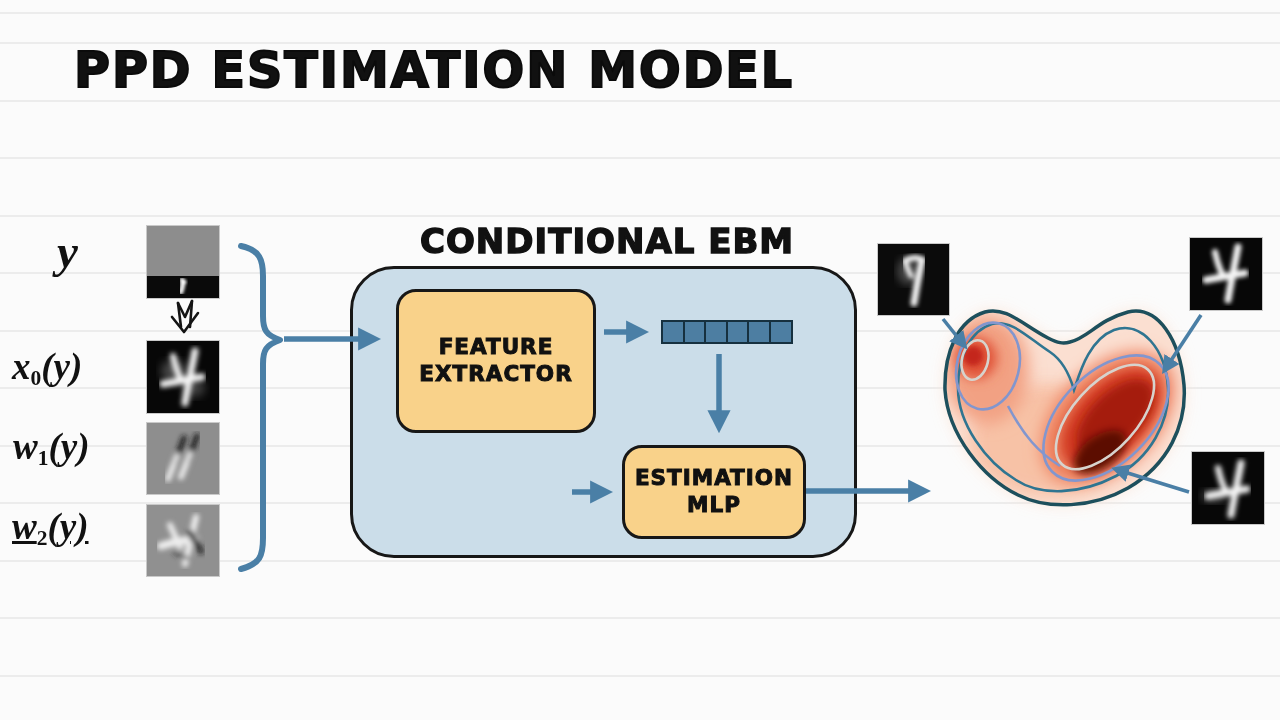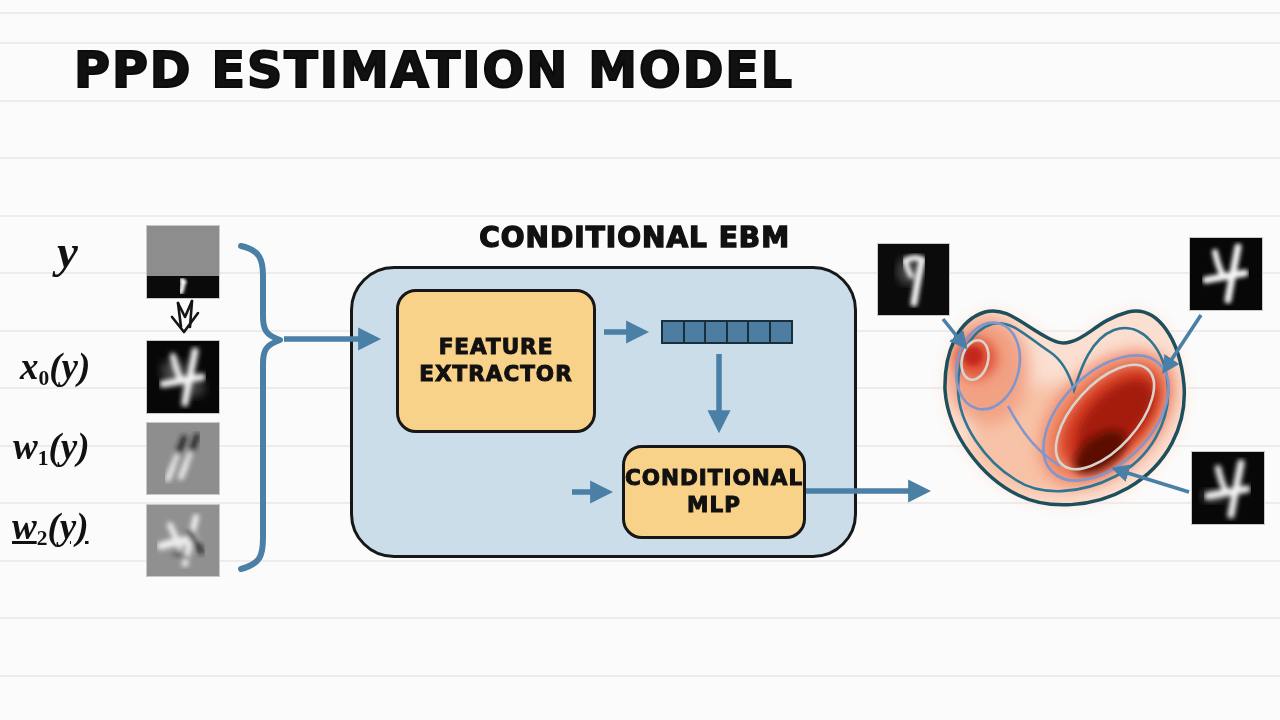--- a/index.html
+++ b/index.html
@@ -9,21 +9,21 @@
     background-image:repeating-linear-gradient(180deg,var(--rule-line,#ececec) 0px,var(--rule-line,#ececec) 2px,transparent 2px,transparent 57.5px);
     background-position:0 42px;
     font-family:"DejaVu Sans",sans-serif;
   }
   .abs{position:absolute;}
   .marker{font-family:"DejaVu Sans",sans-serif;font-weight:bold;color:#111;
           -webkit-text-stroke:1.1px #111;letter-spacing:1px;white-space:nowrap;}
   .math{font-family:"Liberation Serif",serif;font-weight:bold;font-style:italic;color:#111;white-space:nowrap;}
   .math sub{font-style:normal;font-size:0.58em;vertical-align:-0.28em;font-weight:bold;}
   .title{font-size:49px;top:42px;left:74px;-webkit-text-stroke:2px #0b0b0b;letter-spacing:2px;}
-  .ebm-title{font-size:28px;text-align:right;-webkit-text-stroke:1.4px #111;}
+  .ebm-title{font-size:34px;text-align:left;-webkit-text-stroke:1.4px #111;}
   .panel{
     background:var(--panel-fill,#cbdde9);
     border:3.5px solid var(--outline,#171717);
     border-radius:44px;z-index:5;
   }
   .obox{
     background:var(--box-fill,#f9d28a);
     border:3px solid var(--outline,#171717);
     border-radius:20px;z-index:8;
     display:flex;flex-direction:column;align-items:center;justify-content:center;
@@ -39,21 +39,21 @@
   .plabel{text-align:center;}
 </style>
 </head>
 <body>
 
 <div id="slide">
 
   <div class="abs marker title">PPD ESTIMATION MODEL</div>
 
   <div class="abs math" style="left:57px;top:224px;font-size:47px;"><span>y</span></div>
-  <div class="abs math" style="left:20px;top:345px;font-size:37px;"><span>x</span><sub>0</sub><span>(y)</span></div>
+  <div class="abs math" style="left:12px;top:345px;font-size:37px;"><span>x</span><sub>0</sub><span>(y)</span></div>
   <div class="abs math" style="left:13px;top:425px;font-size:37px;"><span>w</span><sub>1</sub><span>(y)</span></div>
   <div class="abs math" style="left:12px;top:505px;font-size:37px;text-decoration:underline;"><span>w</span><sub>2</sub><span>(y)</span></div>
 
   <svg class="abs thumb" style="left:146px;top:225px;" width="72" height="72" viewBox="0 0 72 72">
     <defs>
         <filter id="bA">
           <feGaussianBlur stdDeviation="1.8"></feGaussianBlur>
         </filter>
       </defs>
     <rect x="0" y="0" width="72" height="72" fill="#8d8d8d"></rect>
@@ -131,21 +131,21 @@
   <div class="abs vrow" style="left:661px;top:320px;">
       <div class="vcell"></div>
       <div class="vcell"></div>
       <div class="vcell"></div>
       <div class="vcell"></div>
       <div class="vcell"></div>
       <div class="vcell"></div>
     </div>
 
   <div class="abs obox" style="left:622px;top:445px;width:184px;height:94px;box-sizing:border-box;">
-    <div class="marker bl">CONDITIONAL</div>
+    <div class="marker bl">ESTIMATION</div>
     <div class="marker bl">MLP</div>
   </div>
 
   <div class="abs math" style="left:524px;top:458px;font-size:48px;"><span>v</span></div>
 
   <svg class="abs densvg" style="left:928px;top:290px;" width="282" height="232" viewBox="0 0 282 232">
     <defs>
       <filter id="dz2" x="-40%" y="-40%" width="180%" height="180%">
           <feGaussianBlur stdDeviation="2.5"></feGaussianBlur>
         </filter>

